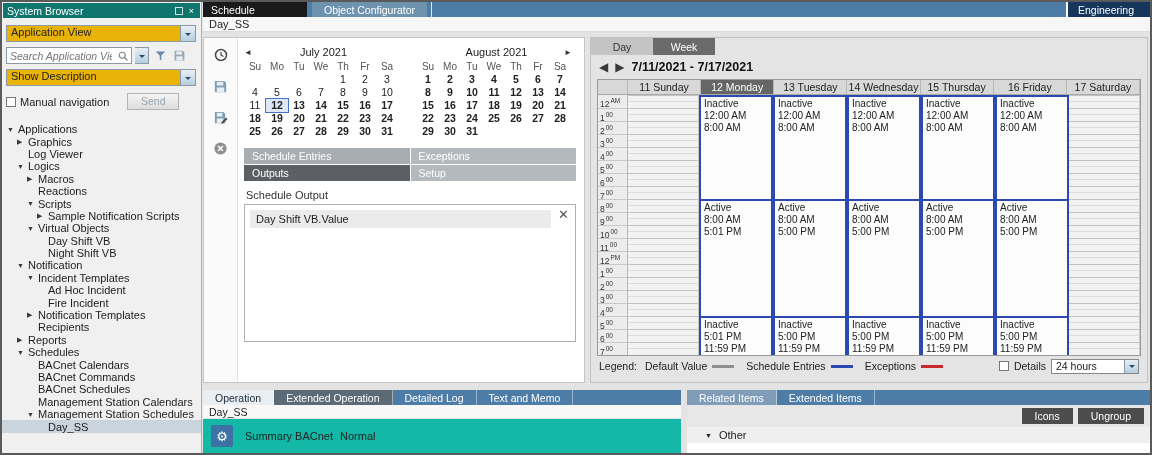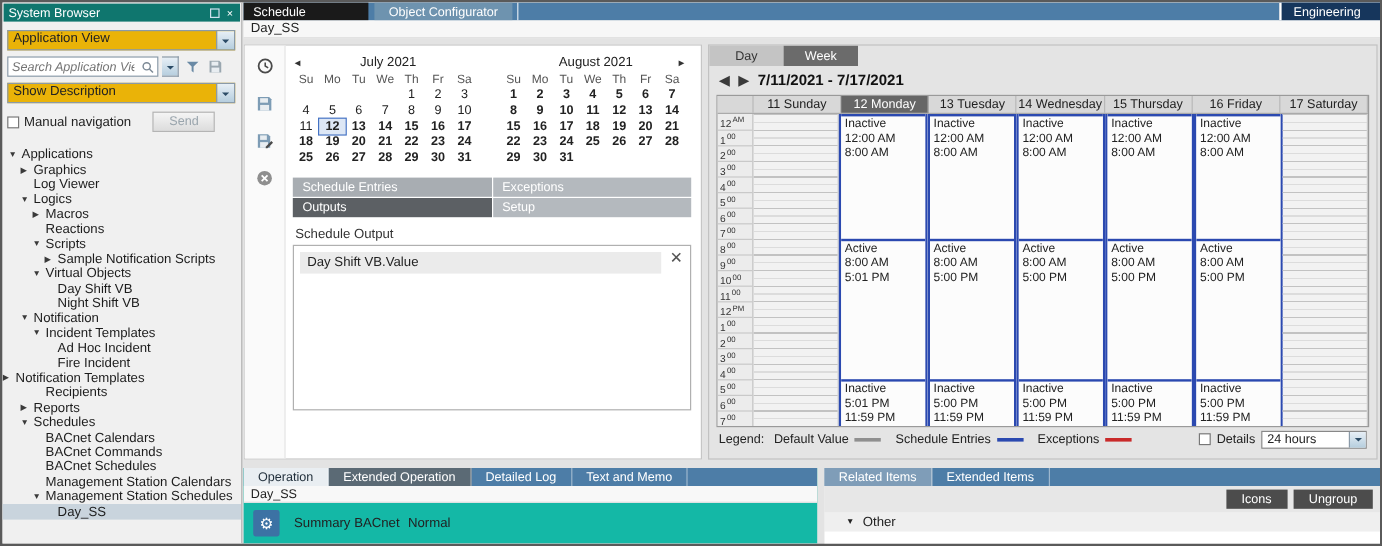--- a/index.html
+++ b/index.html
@@ -246,21 +246,21 @@
           <span class="lbl">Incident Templates</span>
         </div>
         <div class="tree-row" style="padding-left: 35px;">
           <span class="arrow"></span>
           <span class="lbl">Ad Hoc Incident</span>
         </div>
         <div class="tree-row" style="padding-left: 35px;">
           <span class="arrow"></span>
           <span class="lbl">Fire Incident</span>
         </div>
-        <div class="tree-row" style="">
+        <div class="tree-row" style="padding-left: 25px;">
           <span class="arrow">▶</span>
           <span class="lbl">Notification Templates</span>
         </div>
         <div class="tree-row" style="padding-left: 25px;">
           <span class="arrow"></span>
           <span class="lbl">Recipients</span>
         </div>
         <div class="tree-row" style="padding-left: 15px;">
           <span class="arrow">▶</span>
           <span class="lbl">Reports</span>

